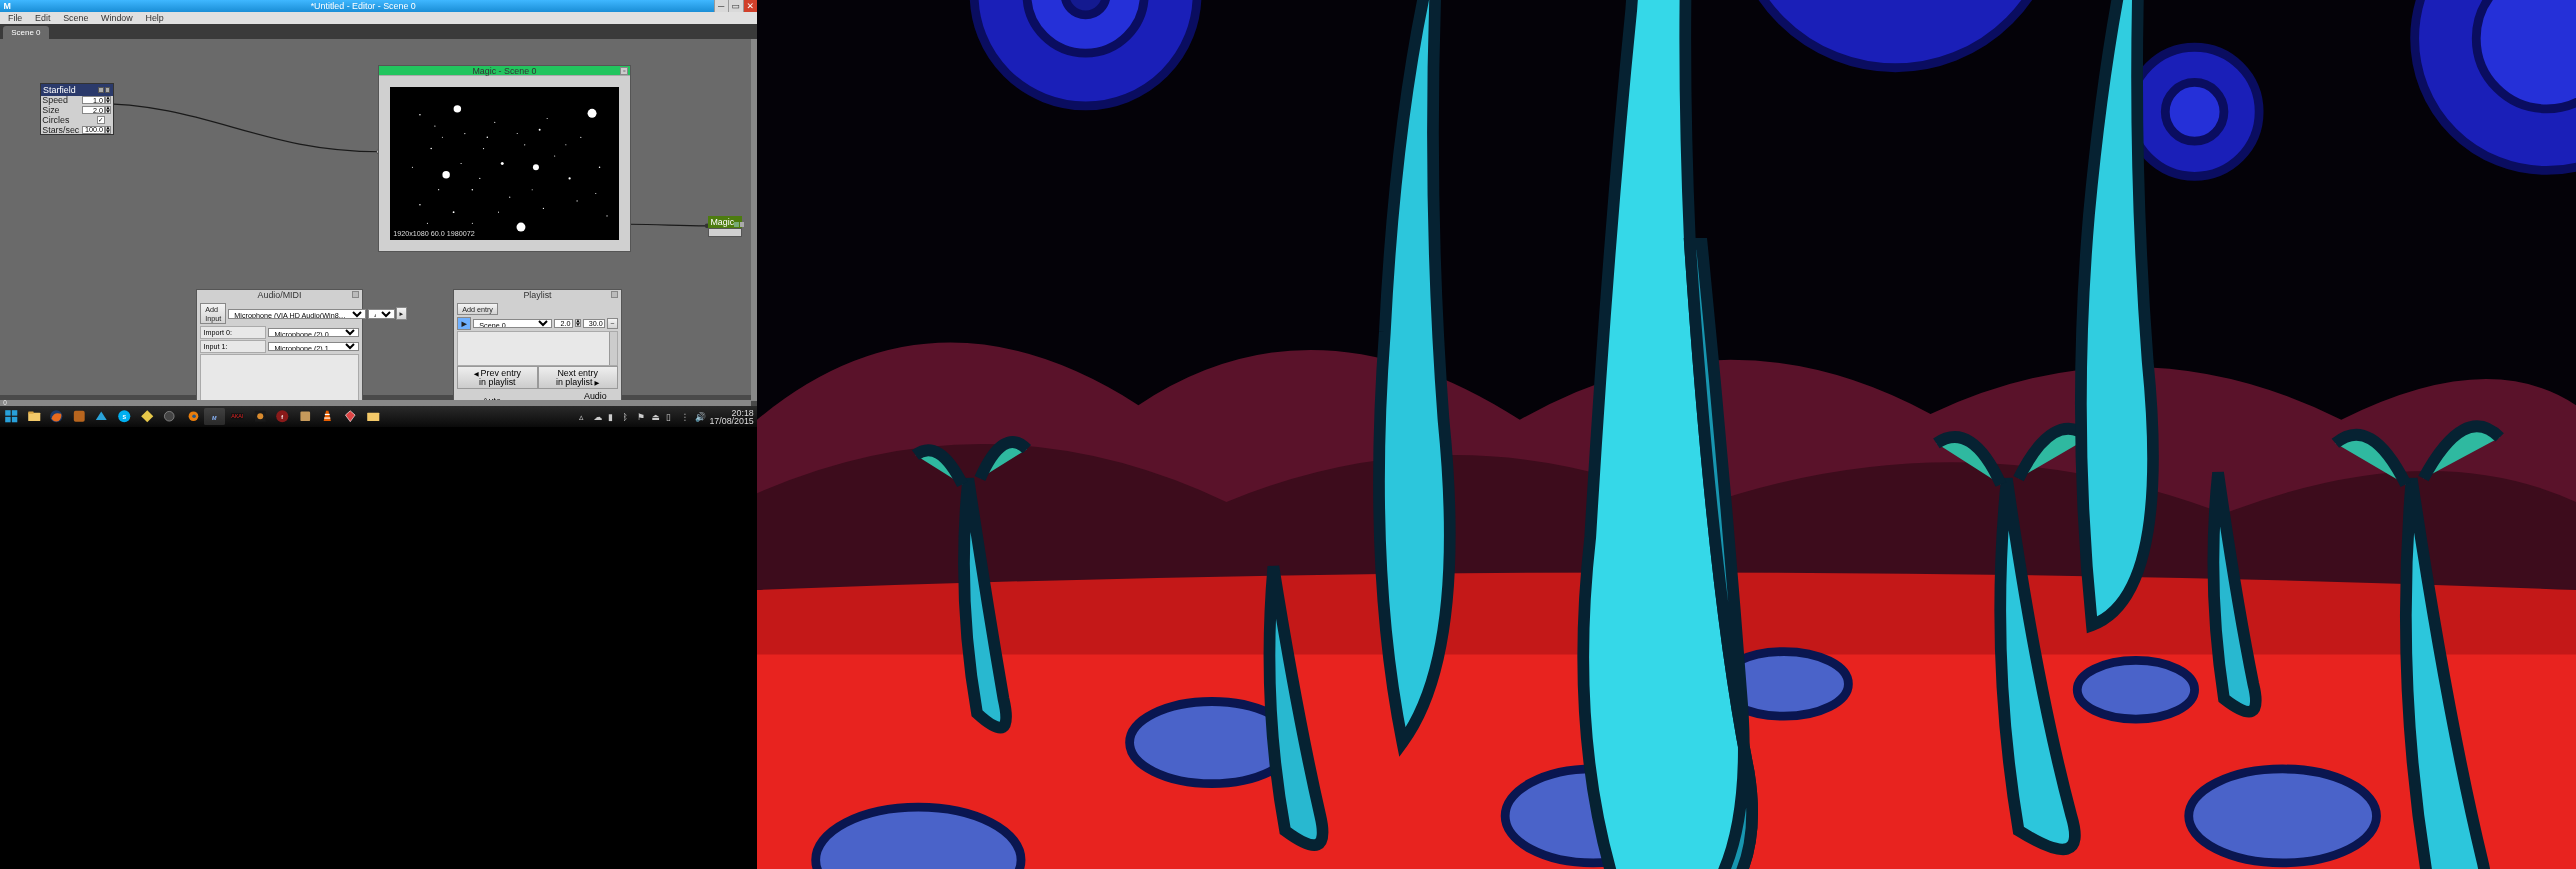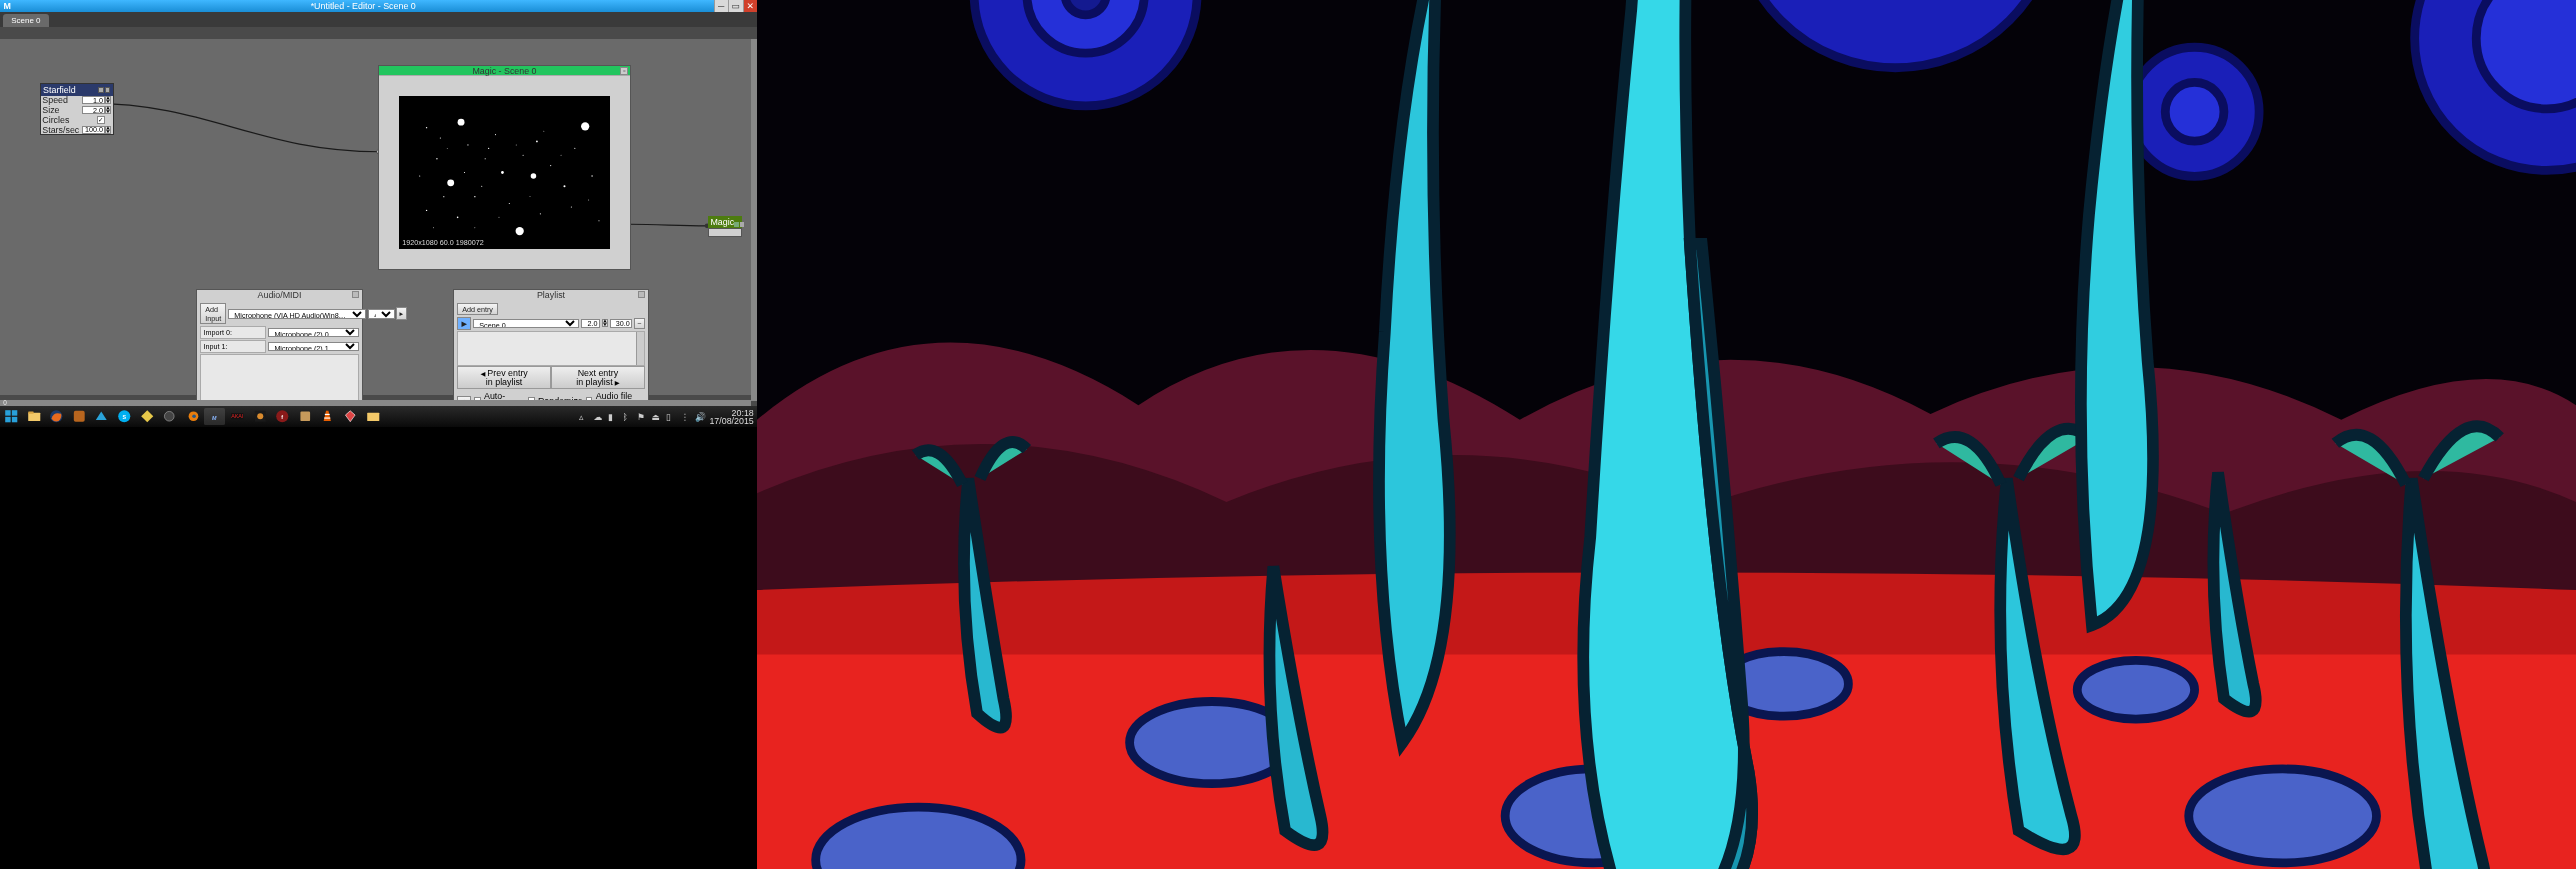--- a/index.html
+++ b/index.html
@@ -31,21 +31,21 @@
 .node-row label { flex:1; color:#222; }
 .node-row input[type="text"] { width:22.5px; height:8px; font-size:7.2px; border:0.8px solid #888; text-align:right; padding-right:0.8px; background:#fff; }
 .spin { width:6.4px; display:flex; flex-direction:column; }
 .spin b { height:4px; border:0.8px solid #888; background:#ddd; font-size:4.8px; line-height:2.4px; text-align:center; }
 .chk { width:8px;height:8px;border:0.8px solid #888;background:#fff;display:flex;align-items:center;justify-content:center;font-size:6.4px;color:#000; }
 
 
 .preview { position:absolute; background:#d0d0d0; border:0.8px solid #555; }
 .preview-title { height:9.7px; background:#22c55e; border-bottom:0.8px solid #aaa; text-align:center; font-size:8px; color:#333; position:relative; }
 .preview-close { position:absolute; right:1.6px; top:0.8px; width:8px;height:8px;border:0.8px solid #888;background:#ccc;font-size:6.4px;line-height:6.4px;text-align:center; }
-.preview-body { margin:20px; background:#000; position:relative; overflow:hidden; }
+.preview-body { margin:11px; background:#000; position:relative; overflow:hidden; }
 .starlabel { position:absolute; bottom:1.6px; left:3.2px; color:#ddd; font-size:7.2px; }
 
 
 .magic-node { position:absolute; }
 .magic-node .hdr { background:#4d7c0f;color:#fff;padding:0.8px 2.4px;font-size:7.2px;display:flex;justify-content:space-between;align-items:flex-end; }
 .magic-node .body { background:#d0d0d0;border:0.8px solid #555;height:9.7px; }
 
 
 svg.wires { position:absolute; top:0; left:0; width:100%; height:100%; pointer-events:none; }
 
@@ -89,20 +89,27 @@
   <div class="titlebar">
     <span class="icon" style="color:#fff;font-weight:bold;">M</span>
     <span class="title">*Untitled - Editor - Scene 0</span>
     <div class="winbtns">
       <span class="winbtn">─</span>
       <span class="winbtn">▭</span>
       <span class="winbtn close">✕</span>
     </div>
   </div>
 
+  <div class="menubar">
+    <span>File</span>
+    <span>Edit</span>
+    <span>Scene</span>
+    <span>Window</span>
+    <span>Help</span>
+  </div>
 
   <div class="tabbar">
     <span class="tab">Scene 0</span>
   </div>
 
   <div class="canvas-area">
 
     <svg class="wires" viewBox="0 0 932 442" width="750" height="356">
       <path d="M 112 80 C 260 80, 320 140, 472 140" stroke="#1a1a1a" fill="none" stroke-width="1.5"></path>
       <path d="M 782 230 C 820 230, 840 232, 878 232" stroke="#1a1a1a" fill="none" stroke-width="1.5"></path>
@@ -233,21 +240,21 @@
           <span class="cell" style="width:66px">Input 1:</span>
           <select class="sel" style="flex:1"><option>Microphone (2) 1</option></select>
         </div>
         <div class="listarea"></div>
         <div class="row" style="margin-top:2.4px">
           <span class="btn">Import Audio file(s)</span>
         </div>
       </div>
     </div>
 
-    <div class="panel" style="left:453px; top:250px; width:196px;">
+    <div class="panel" style="left:453px; top:250px; width:169px;">
       <div class="panel-title">
         <span>Playlist</span>
         <span class="sq"></span>
       </div>
       <div class="panel-body">
         <div class="row">
           <span class="btn">Add entry</span>
         </div>
         <div class="row">
           <span class="btn" style="background:#6fb0ff;padding:0.8px 3.2px">▶</span>

